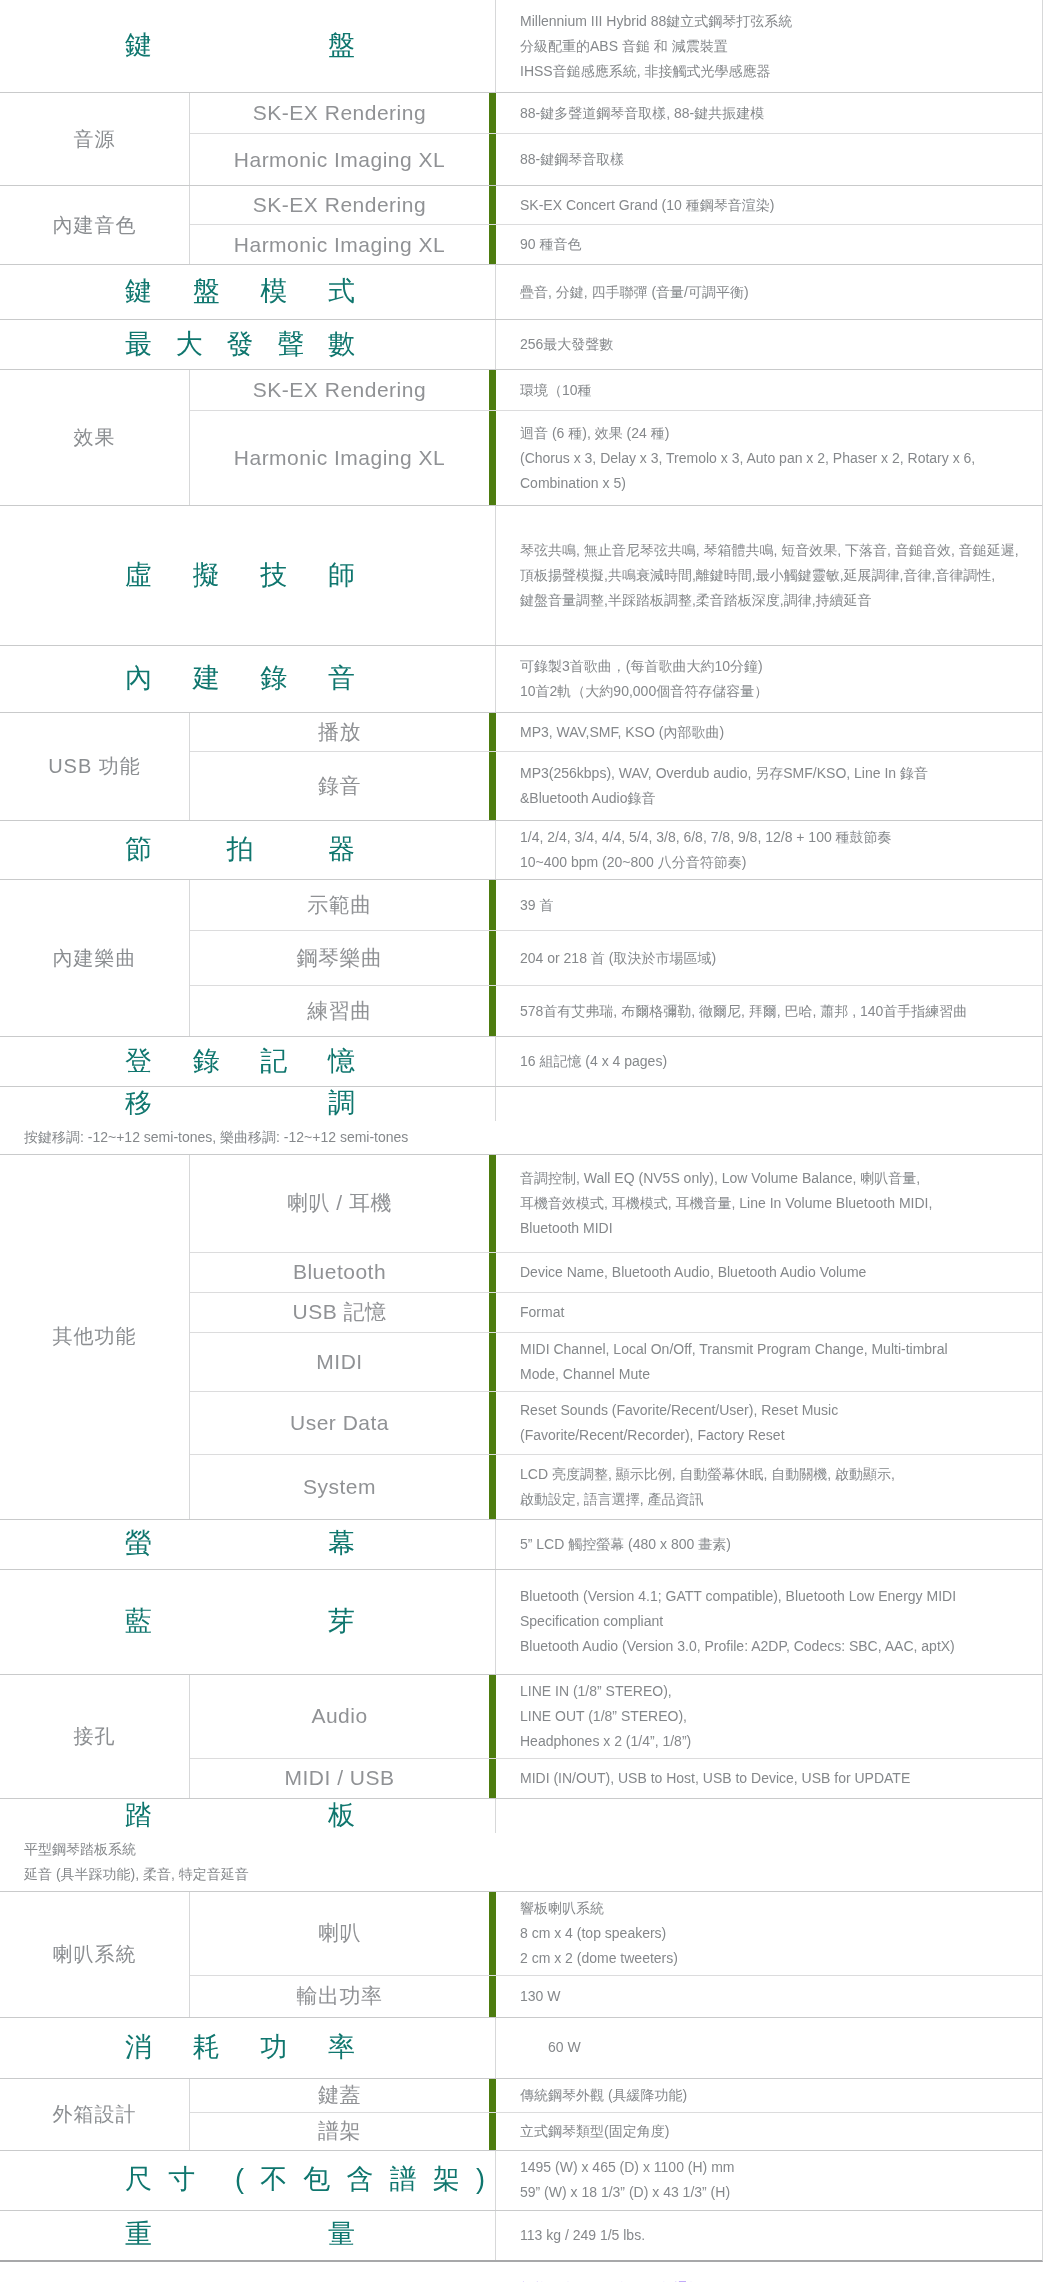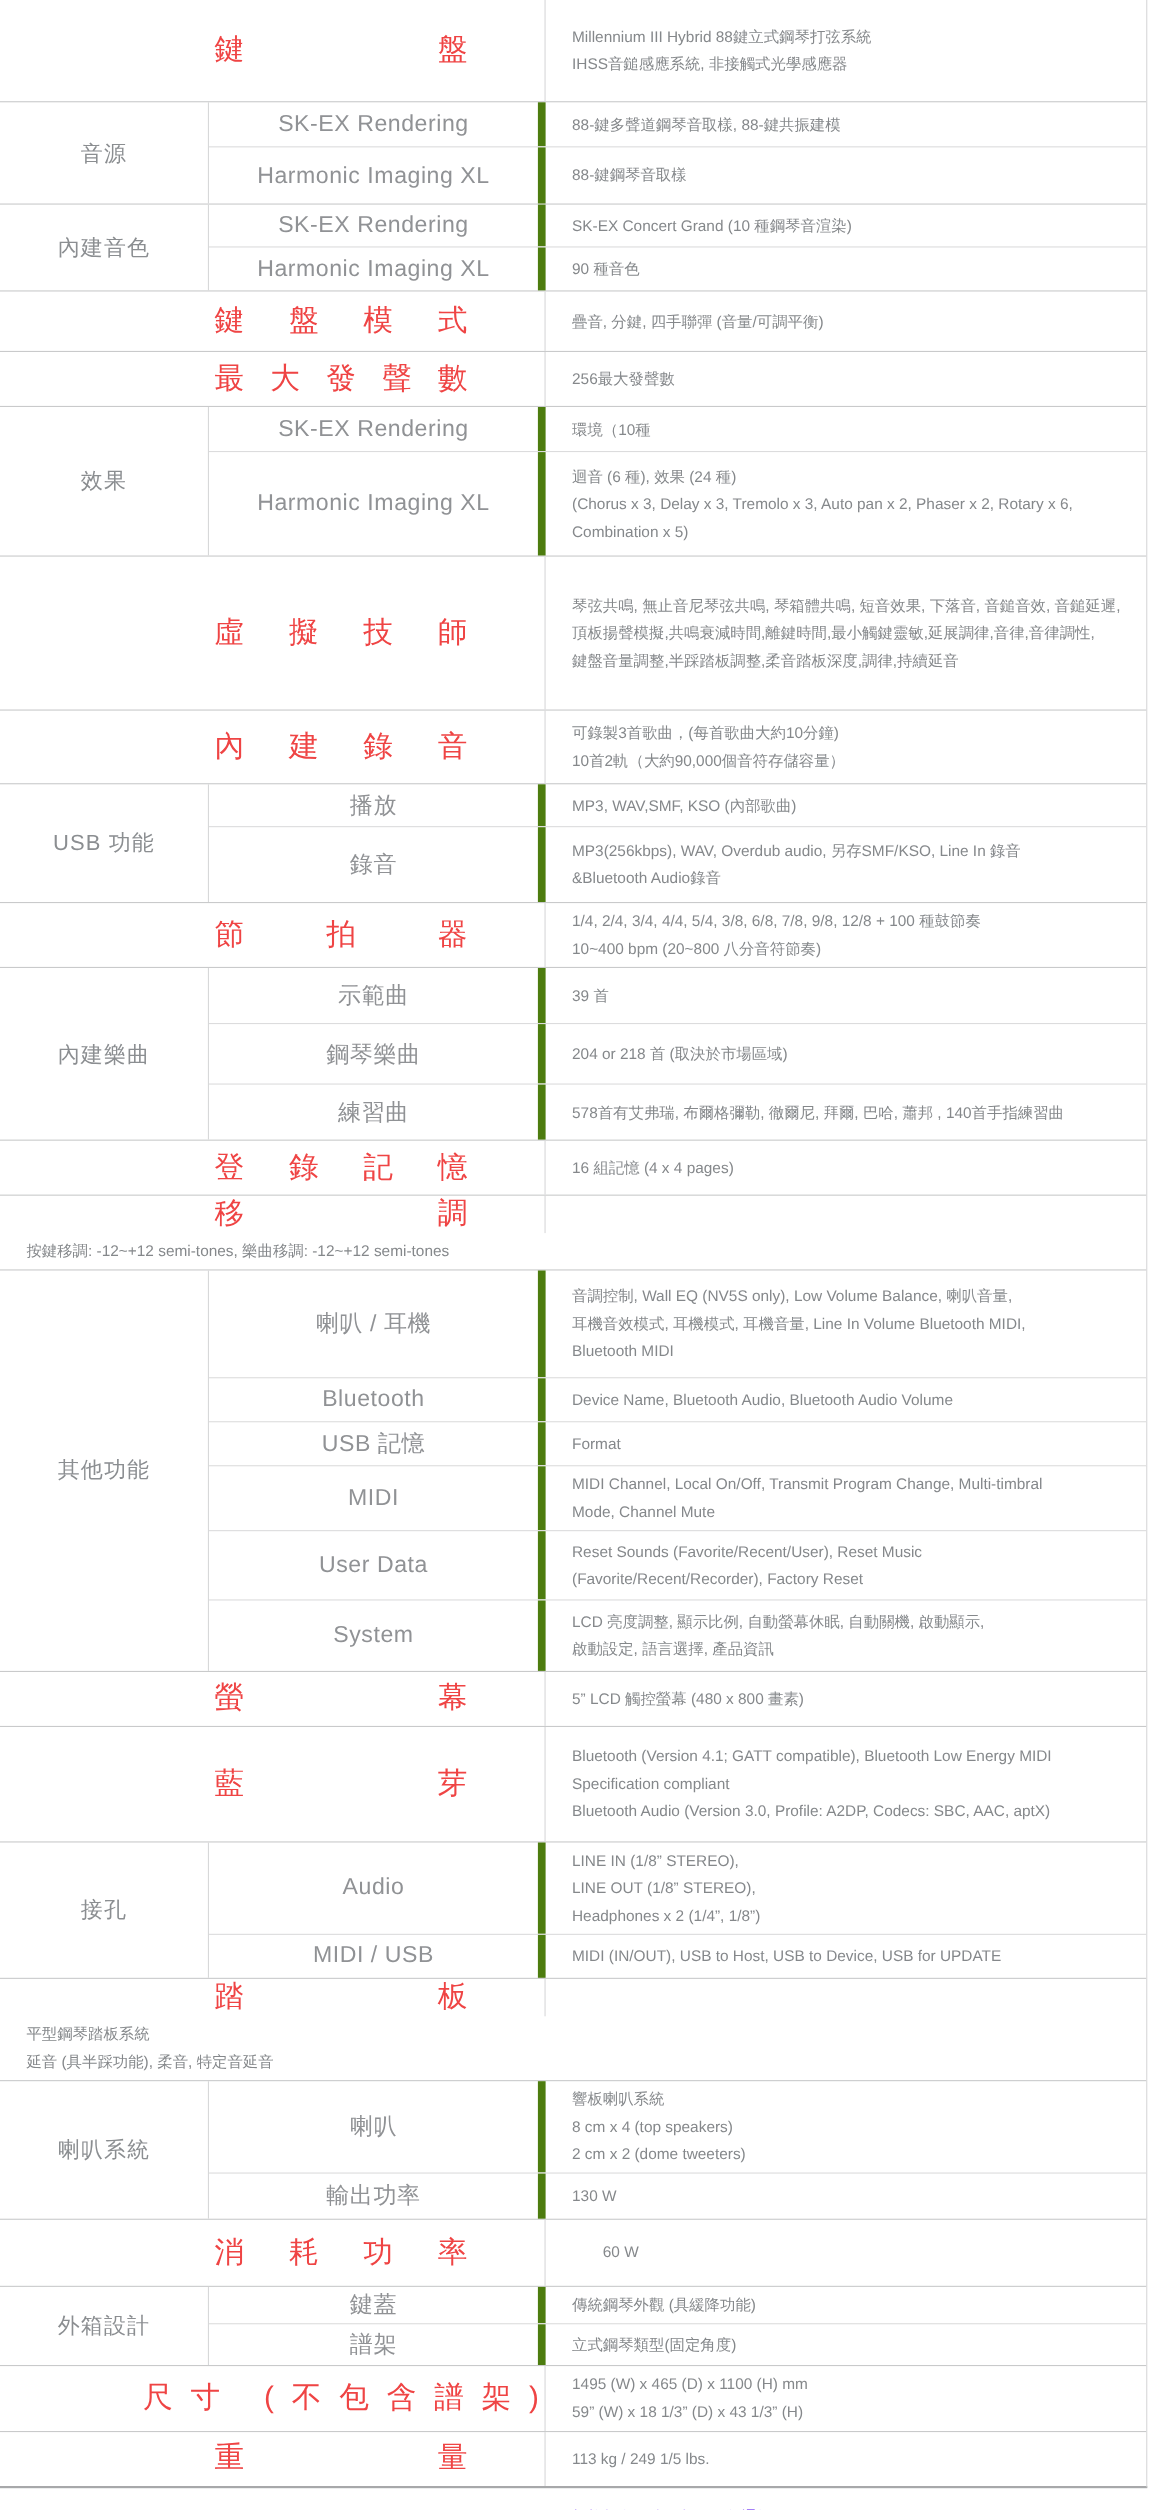--- a/index.html
+++ b/index.html
@@ -17,21 +17,21 @@
   .section {
     display:flex; align-items:stretch;
     border-bottom:1px solid #c9cacb;
   }
   .section:last-child { border-bottom:none; }
   
   .span-cell {
     width:496px; flex:none;
     border-right:1px solid #d7d8d9;
     display:flex; align-items:center;
-    font-size:27px; color:#ef4444; font-weight:400;justify-content:center;
+    font-size:27px; color:#0f766e; font-weight:400;
   }
   .spread {
     margin-left:125px; width:230px;
     text-align:justify; text-align-last:justify;
     line-height:1.25;
   }
   .spread.wide { width:360px; }
   
   .group-cell {
     width:190px; flex:none;
@@ -67,20 +67,21 @@
 </head>
 <body>
 
 <div class="spec-table">
     <div class="section" style="min-height: 93px;">
       <div class="span-cell">
         <div class="spread">鍵盤</div>
       </div>
       <div class="value-cell">
         <div class="vline">Millennium III Hybrid 88鍵立式鋼琴打弦系統</div>
+        <div class="vline">分級配重的ABS 音鎚 和 減震裝置</div>
         <div class="vline">IHSS音鎚感應系統, 非接觸式光學感應器</div>
       </div>
     </div>
     <div class="section">
       <div class="group-cell">音源</div>
       <div class="subrows">
         <div class="subrow" style="min-height: 40px;">
           <div class="sub-cell">SK-EX Rendering</div>
           <div class="value-cell">
             <div class="vline">88-鍵多聲道鋼琴音取樣, 88-鍵共振建模</div>

